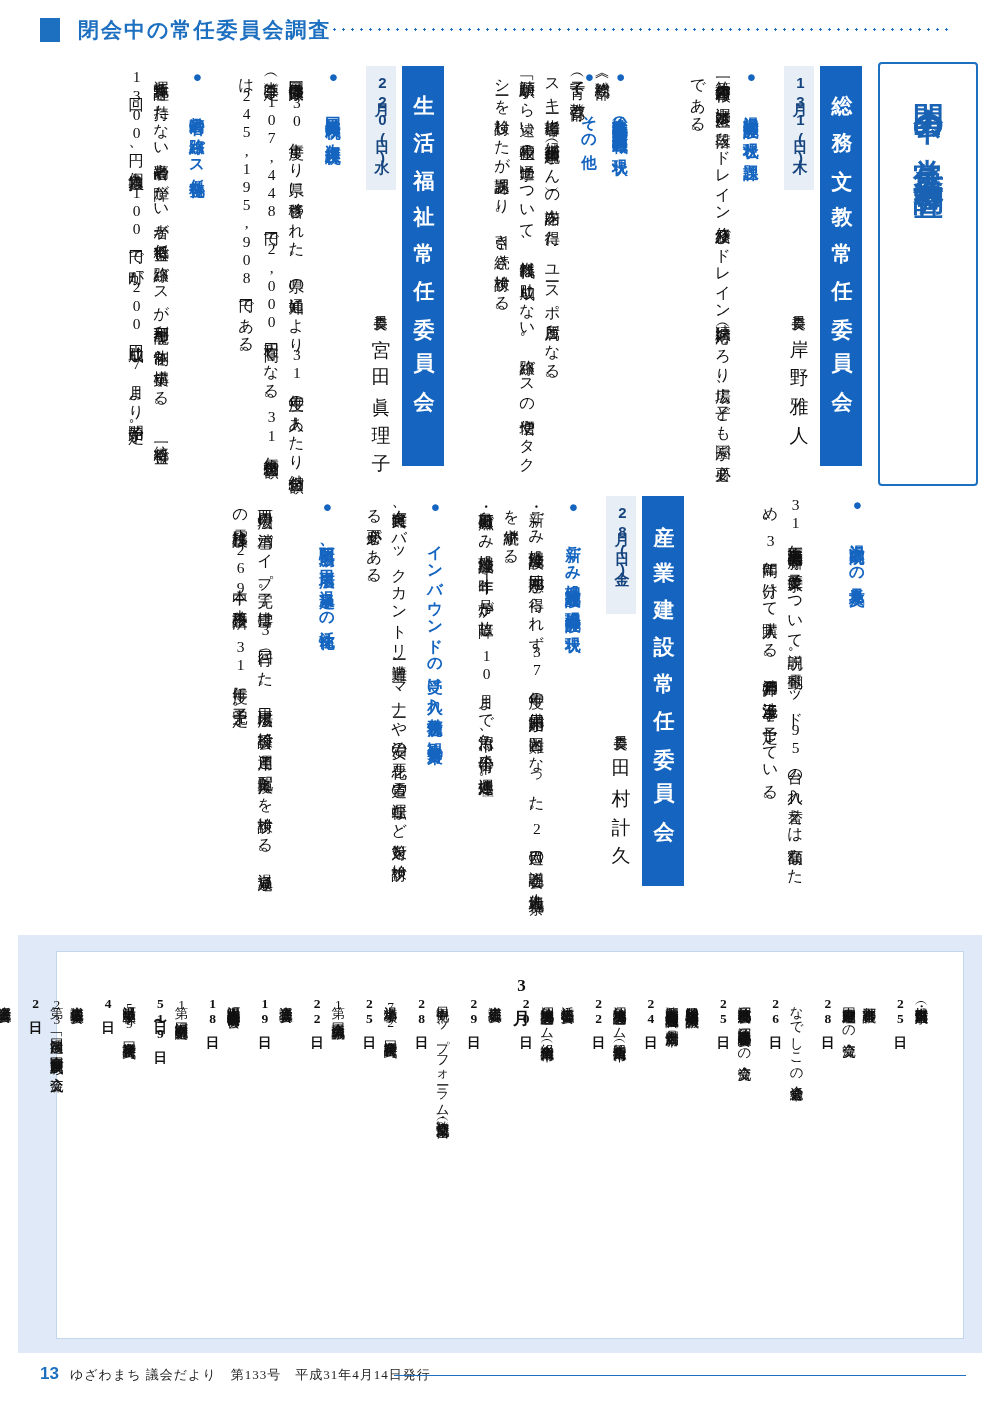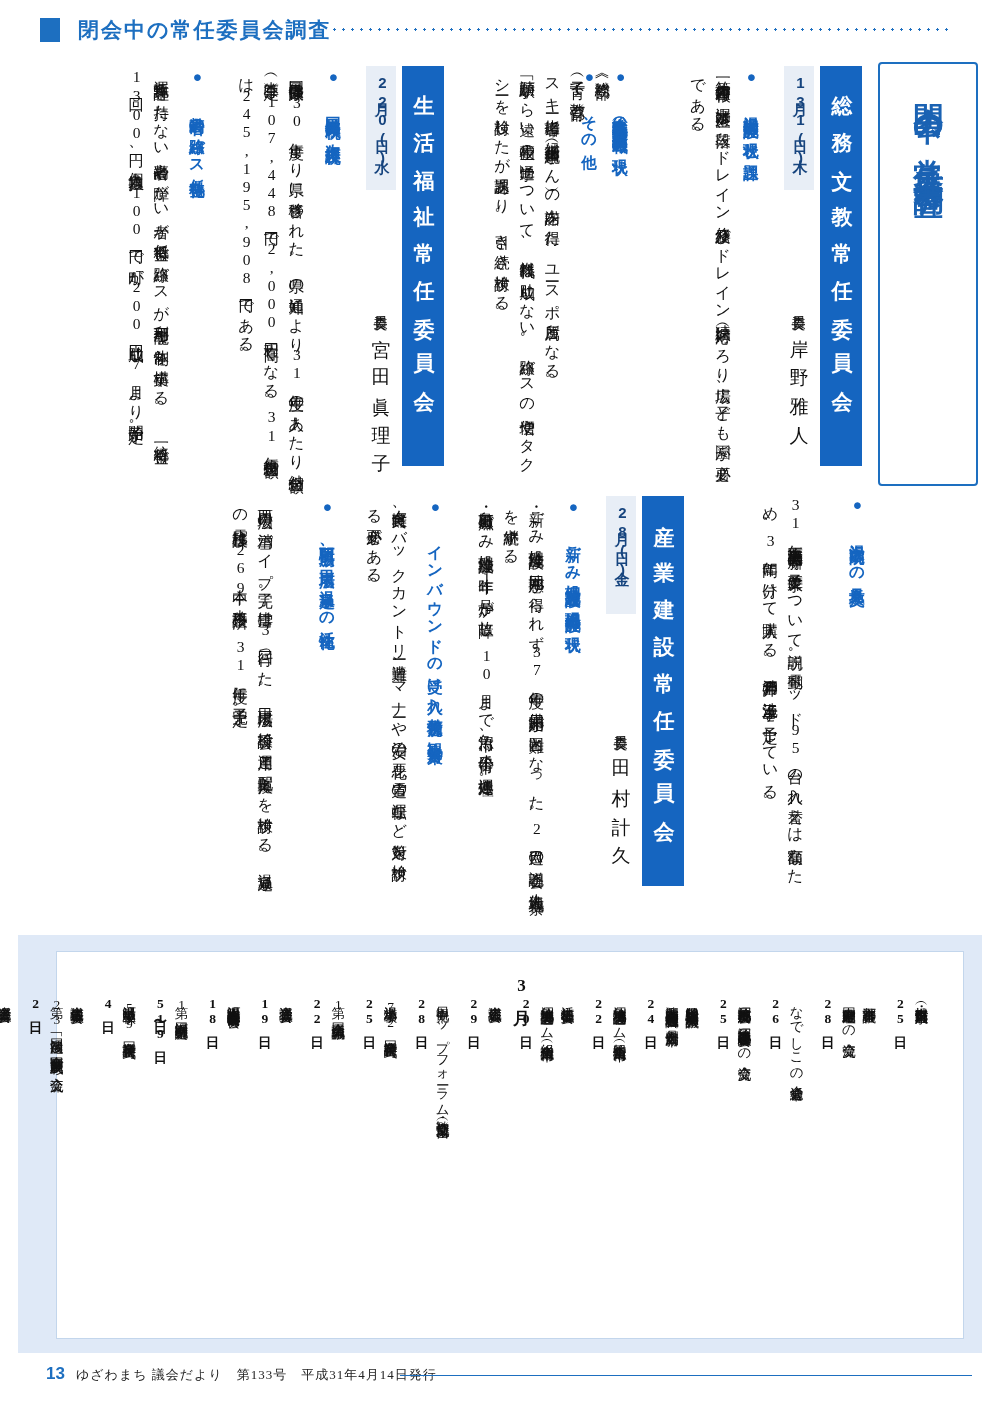--- a/index.html
+++ b/index.html
@@ -101,21 +101,21 @@
     margin-left:2px;
   }
   .sdesc{
     writing-mode:vertical-rl;text-orientation:upright;
     font-size:13.5px;line-height:1.5;letter-spacing:0.5px;
     font-family:"Liberation Serif","DejaVu Serif",serif;
     height:300px;color:#111;margin-left:2px;margin-right:8px;
   }
 
   
-  .footer{position:absolute;left:10px;bottom:22px;width:920px;height:30px;}
+  .footer{position:absolute;left:4px;bottom:22px;width:920px;height:30px;}
   .footer .pg{position:absolute;left:36px;top:2px;font-size:17px;font-weight:bold;color:#1d6fc0;}
   .footer .ft{position:absolute;left:66px;top:4px;font-size:13px;color:#222;letter-spacing:1px;
      font-family:"Liberation Serif","DejaVu Serif",serif;}
   .footer .line{position:absolute;left:390px;top:13px;width:572px;height:1px;background:#1d6fc0;}
 </style>
 </head>
 <body>
 
 <div class="page">
 

